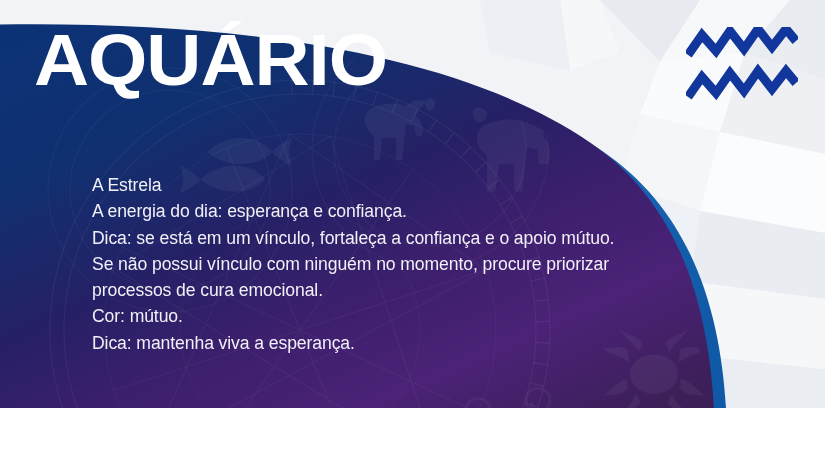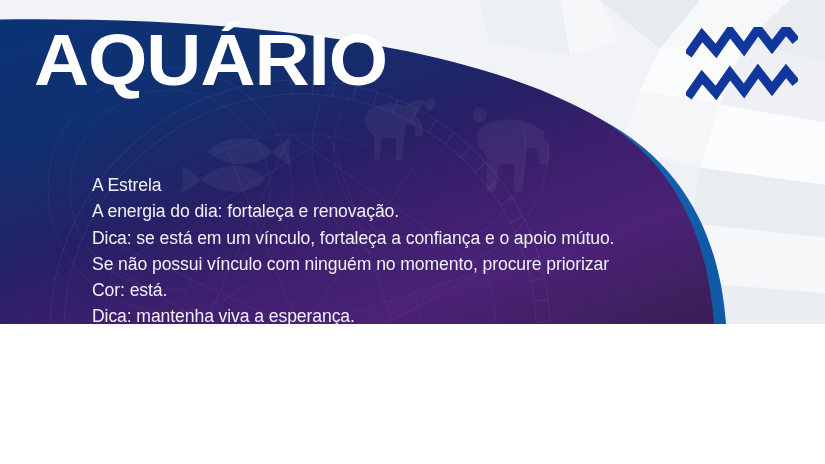--- a/index.html
+++ b/index.html
@@ -1,18 +1,18 @@
 <!DOCTYPE html>
 <html><head>
 <meta charset="utf-8">
 <style>
   html,body{margin:0;padding:0;background:#fff;}
   #card{
     position:relative;
-    width:825px;height:324px;
+    width:825px;height:408px;
     overflow:hidden;
     font-family:"Liberation Sans", sans-serif;
     background:#ffffff;
   }
 
   
   .poly-bg{position:absolute;inset:0;background:#f2f4f7;}
   .poly-bg svg{position:absolute;inset:0;width:100%;height:100%;display:block;}
 
   
@@ -244,20 +244,21 @@
     <svg viewBox="0 0 112 78" aria-hidden="true">
       <g fill="none" stroke="#12379c" stroke-width="9" stroke-linejoin="miter" stroke-linecap="butt">
         <polyline points="2,28 16,8 30,24 44,4 58,22 72,2 86,20 100,2 110,14"></polyline>
         <polyline points="2,70 16,50 30,66 44,46 58,64 72,44 86,62 100,44 110,56"></polyline>
       </g>
     </svg>
   </div>
 
   <div id="body-text">
     <span class="line">A Estrela</span>
-    <span class="line">A energia do dia: fortaleça e renovação.</span>
+    <span class="line">A energia do dia: esperança e confiança.</span>
     <span class="line">Dica: se está em um vínculo, fortaleça a confiança e o apoio mútuo.</span>
     <span class="line">Se não possui vínculo com ninguém no momento, procure priorizar</span>
-    <span class="line">Cor: está.</span>
+    <span class="line">processos de cura emocional.</span>
+    <span class="line">Cor: mútuo.</span>
     <span class="line">Dica: mantenha viva a esperança.</span>
   </div>
 
 </div>
 
 </body></html>

